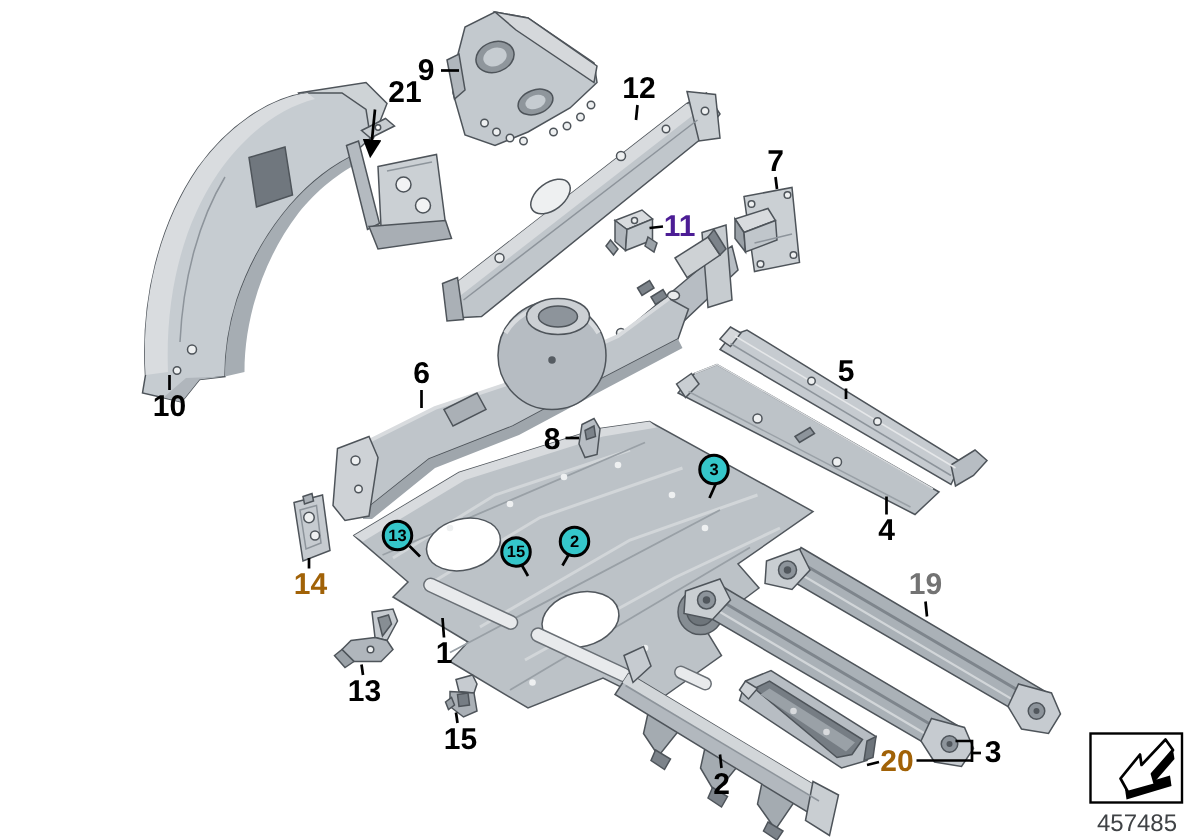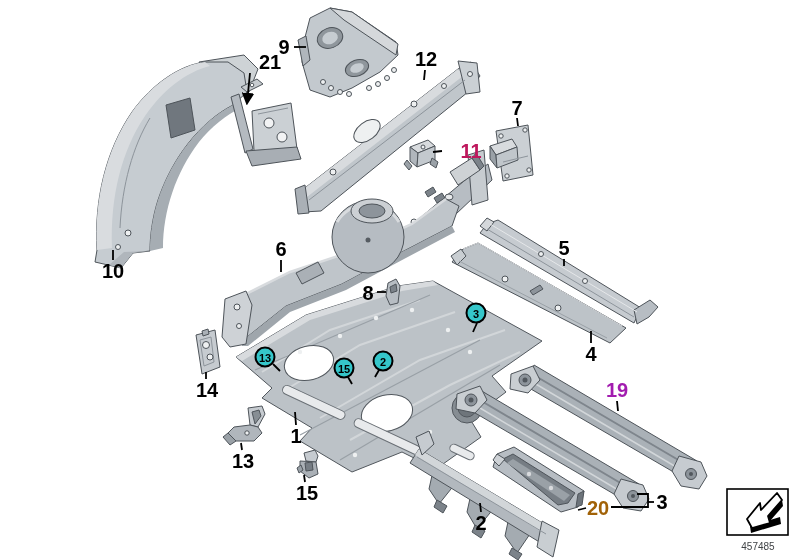--- a/index.html
+++ b/index.html
@@ -7,21 +7,21 @@
   #diagram{position:relative;width:800px;height:560px;background:#fff;overflow:hidden;
            font-family:"Liberation Sans",sans-serif;}
   svg.layer{position:absolute;left:0;top:0;}
   .callout{position:absolute;transform:translate(-50%,-50%);font-weight:bold;font-size:20px;
            color:#000;line-height:1;letter-spacing:0;cursor:pointer;user-select:none;}
   .marker{position:absolute;transform:translate(-50%,-50%);width:17px;height:17px;
           border:2px solid #000;border-radius:50%;background:var(--hl,#35c6ca);
           display:flex;align-items:center;justify-content:center;
           font-weight:bold;font-size:11px;color:#000;cursor:pointer;user-select:none;}
   #footer-number{position:absolute;left:727px;top:541px;width:62px;text-align:center;
-          font-size:10px;color:#3f4245;}
+          font-size:16px;color:#3f4245;}
 </style>
 </head>
 <body>
 
 <div id="diagram">
 
   <svg id="art" class="layer" width="800" height="560" viewBox="0 0 800 560">
 
     <g stroke="#4e545a" stroke-width="1">
       <polygon points="301,191 458,69 471,62 480,76 468,92 321,211 303,212" fill="#c0c6cb"></polygon>
@@ -294,31 +294,31 @@
       <polyline points="348,377 352,384" fill="none" stroke="#000000" stroke-width="1.8"></polyline>
       <polyline points="379,370 375,377" fill="none" stroke="#000000" stroke-width="1.8"></polyline>
       <polyline points="477,323 473,332" fill="none" stroke="#000000" stroke-width="1.8"></polyline>
     </svg>
 
   <div id="footer-number">457485</div>
 <div class="callout" style="left: 250px; top: 62px; color: rgb(0, 0, 0); margin-left: 20px;">21</div>
     <div class="callout" style="left: 284px; top: 47px; color: rgb(0, 0, 0);">9</div>
     <div class="callout" style="left: 426px; top: 59px; color: rgb(0, 0, 0); text-align: right;">12</div>
     <div class="callout" style="left: 517px; top: 108px; color: rgb(0, 0, 0);">7</div>
-    <div class="callout" style="left: 453px; top: 151px; color: #be185d; margin-left: 18px;">11</div>
+    <div class="callout" style="left: 453px; top: 151px; color: #4c1d95;">11</div>
     <div class="callout" style="left: 113px; top: 271px; color: rgb(0, 0, 0); text-align: center;">10</div>
     <div class="callout" style="left: 281px; top: 249px; color: rgb(0, 0, 0);">6</div>
     <div class="callout" style="left: 368px; top: 293px; color: rgb(0, 0, 0);">8</div>
     <div class="callout" style="left: 564px; top: 248px; color: rgb(0, 0, 0);">5</div>
     <div class="callout" style="left: 591px; top: 354px; color: rgb(0, 0, 0);">4</div>
-    <div class="callout" style="left: 207px; top: 390px; color: #000000;">14</div>
+    <div class="callout" style="left: 207px; top: 390px; color: #a16207;">14</div>
     <div class="callout" style="left: 243px; top: 461px; color: rgb(0, 0, 0);">13</div>
     <div class="callout" style="left: 296px; top: 436px; color: rgb(0, 0, 0);">1</div>
     <div class="callout" style="left: 307px; top: 493px; color: rgb(0, 0, 0);">15</div>
     <div class="callout" style="left: 481px; top: 523px; color: rgb(0, 0, 0);">2</div>
     <div class="callout" style="left: 598px; top: 508px; color: #a16207;">20</div>
     <div class="callout" style="left: 662px; top: 502px; color: rgb(0, 0, 0);">3</div>
-    <div class="callout" style="left: 617px; top: 390px; color: #a21caf;">19</div>
+    <div class="callout" style="left: 617px; top: 390px; color: #737373;">19</div>
     <div class="marker" style="left: 265px; top: 357px; color: rgb(0, 0, 0);">13</div>
     <div class="marker" style="left: 344px; top: 368px; color: rgb(0, 0, 0);">15</div>
     <div class="marker" style="left: 383px; top: 361px; color: rgb(0, 0, 0);">2</div>
     <div class="marker" style="left: 476px; top: 313px; color: rgb(0, 0, 0);">3</div>
   </div>
 
 </body></html>

